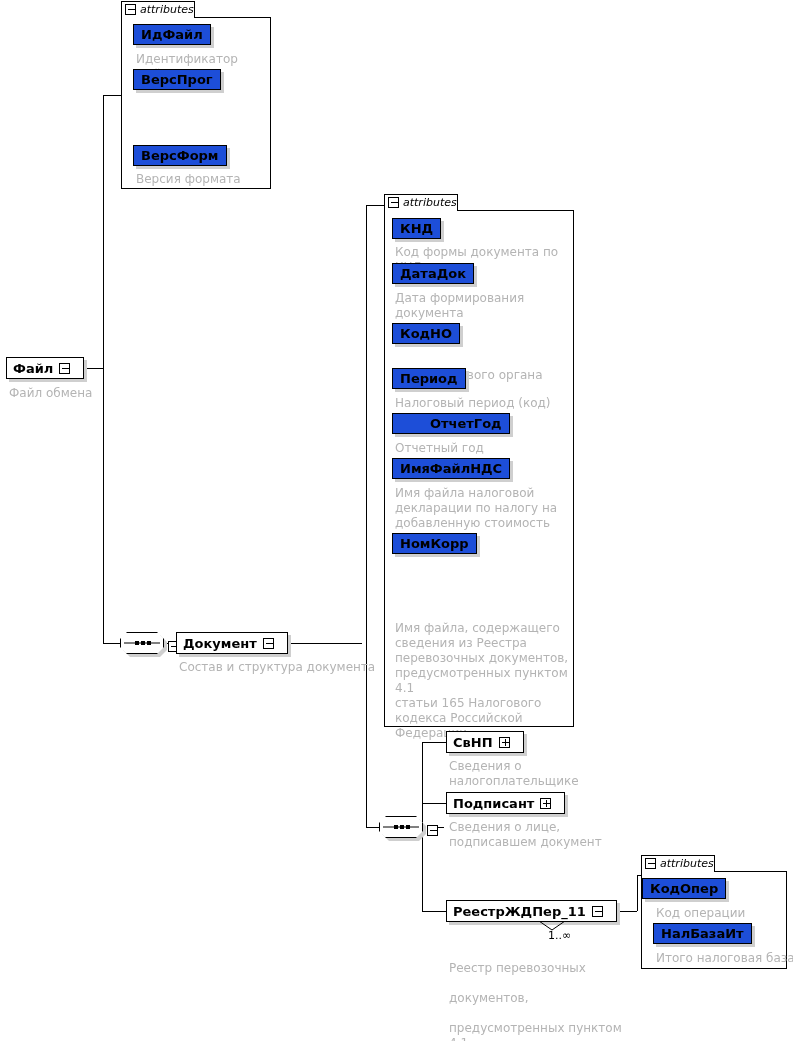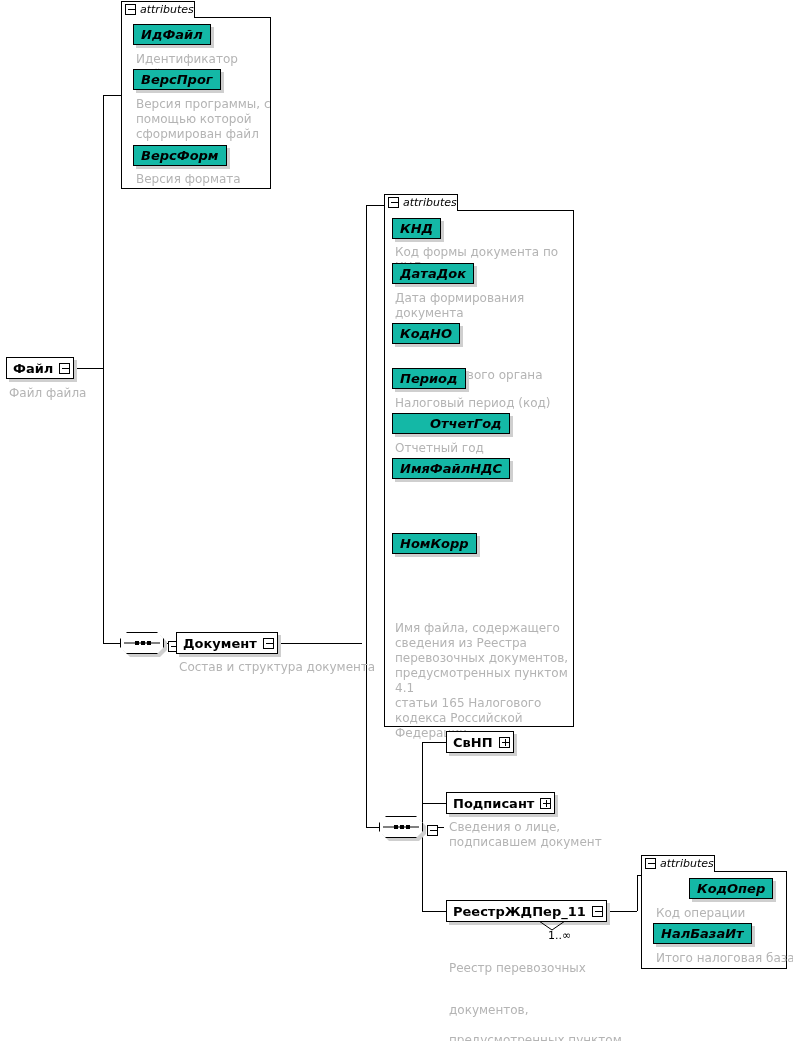--- a/index.html
+++ b/index.html
@@ -43,28 +43,28 @@
   }
 
   
   .nodebox{
     position:absolute;box-sizing:border-box;border:1px solid #000;background:#fff;
     display:flex;align-items:center;padding:0 6px;
     font-weight:bold;font-size:13px;color:#000;white-space:nowrap;
     box-shadow:3px 3px 0 0 #cfcfcf;z-index:2;
   }
   .nodebox .pmwrap{margin-left:6px;display:flex;align-items:center;}
-  .nodebox.withtoggle{padding-right:3px;}
+  .nodebox.withtoggle{padding-right:13px;}
 
   
   .attrname{
-    position:absolute;box-sizing:border-box;border:1px solid #000;background:#14b8a6;
+    position:absolute;box-sizing:border-box;border:1px solid #000;background:#1d4ed8;
     display:flex;align-items:center;justify-content:center;padding:0 7px;
     font-weight:bold;font-size:13px;color:#000;white-space:nowrap;
-    box-shadow:3px 3px 0 0 #cfcfcf;z-index:2;font-style:italic;
+    box-shadow:3px 3px 0 0 #cfcfcf;z-index:2;
   }
 
   
   .desc{
     position:absolute;color:#b4b4b4;font-size:12px;line-height:15px;
     white-space:pre-line;z-index:2;
   }
 
   
   .card{
@@ -107,36 +107,33 @@
   </div>
 
   <div class="attrname" style="left:133px;top:24px;height:21px;">
     <span>ИдФайл</span>
   </div>
   <div class="desc" style="left:136px;top:52px;width:140px;">Идентификатор файла</div>
 
   <div class="attrname" style="left:133px;top:69px;height:21px;">
     <span>ВерсПрог</span>
   </div>
-  <div class="desc" style="left:136px;top:97px;width:138px;">Версия программы, с
-помощью которой
-сформирован файл</div>
 
   <div class="attrname" style="left:133px;top:145px;height:21px;">
     <span>ВерсФорм</span>
   </div>
   <div class="desc" style="left:136px;top:172px;width:140px;">Версия формата</div>
 
   <div class="nodebox withtoggle" style="left:6px;top:357px;height:22px;">
     <span>Файл</span>
     <span class="pmwrap">
         <span class="pm"></span>
       </span>
   </div>
-  <div class="desc" style="left:9px;top:386px;width:160px;">Файл файла</div>
+  <div class="desc" style="left:9px;top:386px;width:160px;">Файл обмена</div>
 
   <div class="seq" style="left:120px;top:632px;width:62px;height:28px;">
     <div class="octshadow"></div>
     <div class="oct"></div>
     <svg width="44" height="22">
       <line x1="4" y1="11" x2="40" y2="11" stroke="#000" stroke-width="1"></line>
       <rect x="15" y="9" width="4" height="4" fill="#000"></rect>
       <rect x="21" y="9" width="4" height="4" fill="#000"></rect>
       <rect x="27" y="9" width="4" height="4" fill="#000"></rect>
     </svg>
@@ -188,20 +185,23 @@
   <div class="desc" style="left:395px;top:396px;width:180px;">Налоговый период (код)</div>
 
   <div class="attrname" style="left:392px;top:413px;height:21px;padding-left:37px;">
     <span>ОтчетГод</span>
   </div>
   <div class="desc" style="left:395px;top:441px;width:180px;">Отчетный год</div>
 
   <div class="attrname" style="left:392px;top:458px;height:21px;">
     <span>ИмяФайлНДС</span>
   </div>
+  <div class="desc" style="left:395px;top:486px;width:180px;">Имя файла налоговой
+декларации по налогу на
+добавленную стоимость</div>
 
   <div class="attrname" style="left:392px;top:533px;height:21px;">
     <span>НомКорр</span>
   </div>
 
   <div class="desc" style="left:395px;top:621px;width:182px;">Имя файла, содержащего
 сведения из Реестра
 перевозочных документов,
 предусмотренных пунктом 4.1
 статьи 165 Налогового
@@ -225,20 +225,22 @@
   <div class="hline" style="left:422px;top:742px;width:24px;"></div>
   <div class="hline" style="left:422px;top:803px;width:24px;"></div>
   <div class="hline" style="left:422px;top:911px;width:24px;"></div>
 
   <div class="nodebox withtoggle" style="left:446px;top:731px;height:22px;">
     <span>СвНП</span>
     <span class="pmwrap">
         <span class="pm plus"></span>
       </span>
   </div>
+  <div class="desc" style="left:449px;top:759px;width:170px;">Сведения о
+налогоплательщике</div>
 
   <div class="nodebox withtoggle" style="left:446px;top:792px;height:22px;">
     <span>Подписант</span>
     <span class="pmwrap">
         <span class="pm plus"></span>
       </span>
   </div>
   <div class="desc" style="left:449px;top:820px;width:175px;">Сведения о лице,
 подписавшем документ</div>
 
@@ -248,41 +250,41 @@
         <span class="pm"></span>
       </span>
   </div>
   <svg width="26" height="10" style="position:absolute;left:539px;top:921px;z-index:3;">
     <polyline points="0,0 13,9 26,0" fill="none" stroke="#000" stroke-width="1"></polyline>
   </svg>
   <div class="card" style="left:548px;top:930px;">1..∞</div>
 
   <div class="desc" style="left:449px;top:946px;width:185px;">
     <span style="display: block;">Реестр перевозочных</span>
-    <span style="display: block; margin-top: 12px;">документов,</span>
+    <span style="display: block;">документов,</span>
     <span style="display: block;">предусмотренных пунктом 4.1</span>
     
     
     
   </div>
 
   <div class="hline" style="left:580px;top:911px;width:57px;"></div>
   <div class="vline" style="left:637px;top:875px;height:36px;"></div>
   <div class="hline" style="left:637px;top:875px;width:11px;"></div>
 
   <div class="attrbox" style="left:641px;top:855px;width:146px;height:114px;">
     <div class="tab" style="width:74px;">
       <span class="pm"></span>
       <span class="lbl">attributes</span>
     </div>
     <div class="body"></div>
     <div class="tabmask" style="left:1px;top:15px;width:72px;"></div>
   </div>
 
-  <div class="attrname" style="left:689px;top:878px;height:21px;">
+  <div class="attrname" style="left:642px;top:878px;height:21px;">
     <span>КодОпер</span>
   </div>
   <div class="desc" style="left:656px;top:906px;width:140px;">Код операции</div>
 
   <div class="attrname" style="left:653px;top:923px;height:21px;">
     <span>НалБазаИт</span>
   </div>
   <div class="desc" style="left:656px;top:951px;width:145px;">Итого налоговая база</div>
 
 </div>

